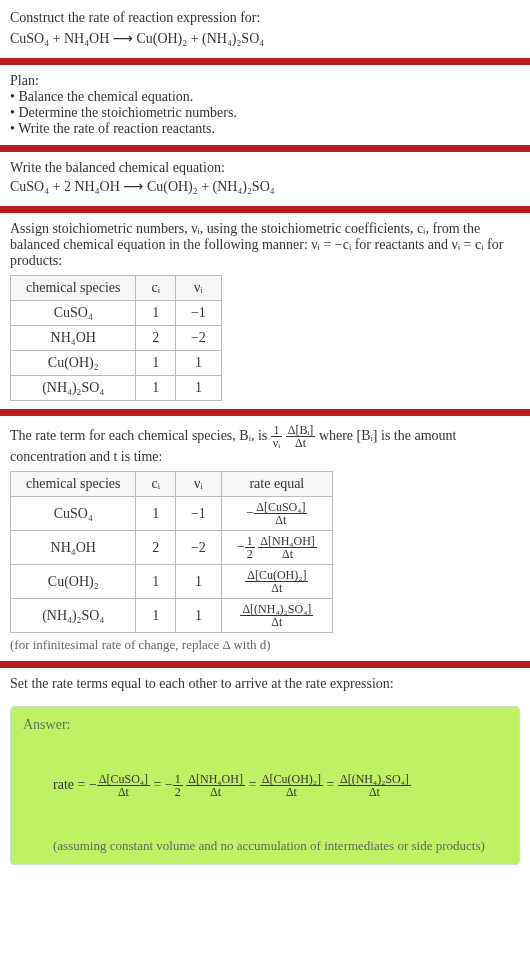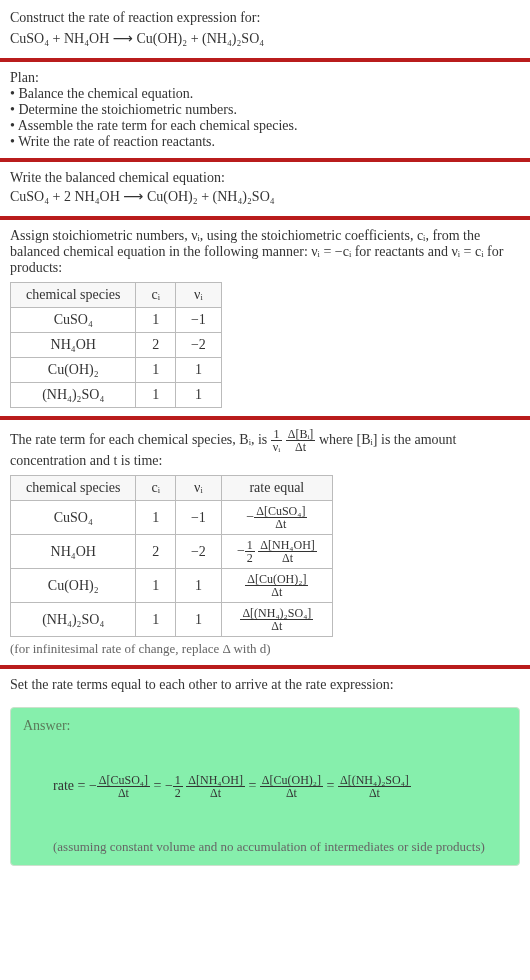--- a/index.html
+++ b/index.html
@@ -6,21 +6,21 @@
   margin: 0;
   padding: 0;
   font-family: Georgia, 'Times New Roman', serif;
   font-size: 14px;
   color: #333;
   background: #fff;
   width: 530px;
 }
 .section {
   padding: 8px 10px;
-  border-bottom: 4px solid #b91c1c;
+  border-bottom: 7px solid #b91c1c;
 }
 .section.no-border {
   border-bottom: none;
 }
 .prompt {
   line-height: 1.4;
 }
 .plan ul {
   list-style: none;
   padding: 0;
@@ -41,21 +41,21 @@
 }
 table.data th {
   background: #f7f7f7;
 }
 .note {
   font-size: 13px;
   color: #666;
   margin-top: 4px;
 }
 .answer-box {
-  background: #86efac;
+  background: #bef264;
   border: 1px solid #cde0cd;
   border-radius: 4px;
   padding: 10px 12px;
   margin: 6px 10px 10px 10px;
 }
 .answer-label {
   color: #5a7a5a;
   margin-bottom: 4px;
 }
 .indent {
@@ -88,21 +88,20 @@
 <div class="section prompt">
   <div>Construct the rate of reaction expression for:</div>
   <div class="eq">CuSO₄ + NH₄OH ⟶ Cu(OH)₂ + (NH₄)₂SO₄</div>
 </div>
 
 <div class="section plan">
   <div>Plan:</div>
   <ul>
     <li>Balance the chemical equation.</li>
     <li>Determine the stoichiometric numbers.</li>
-    <li>Assemble the rate term for each chemical species.</li>
     <li>Write the rate of reaction reactants.</li>
   </ul>
 </div>
 
 <div class="section">
   <div>Write the balanced chemical equation:</div>
   <div class="eq">CuSO₄ + 2 NH₄OH ⟶ Cu(OH)₂ + (NH₄)₂SO₄</div>
 </div>
 
 <div class="section">

